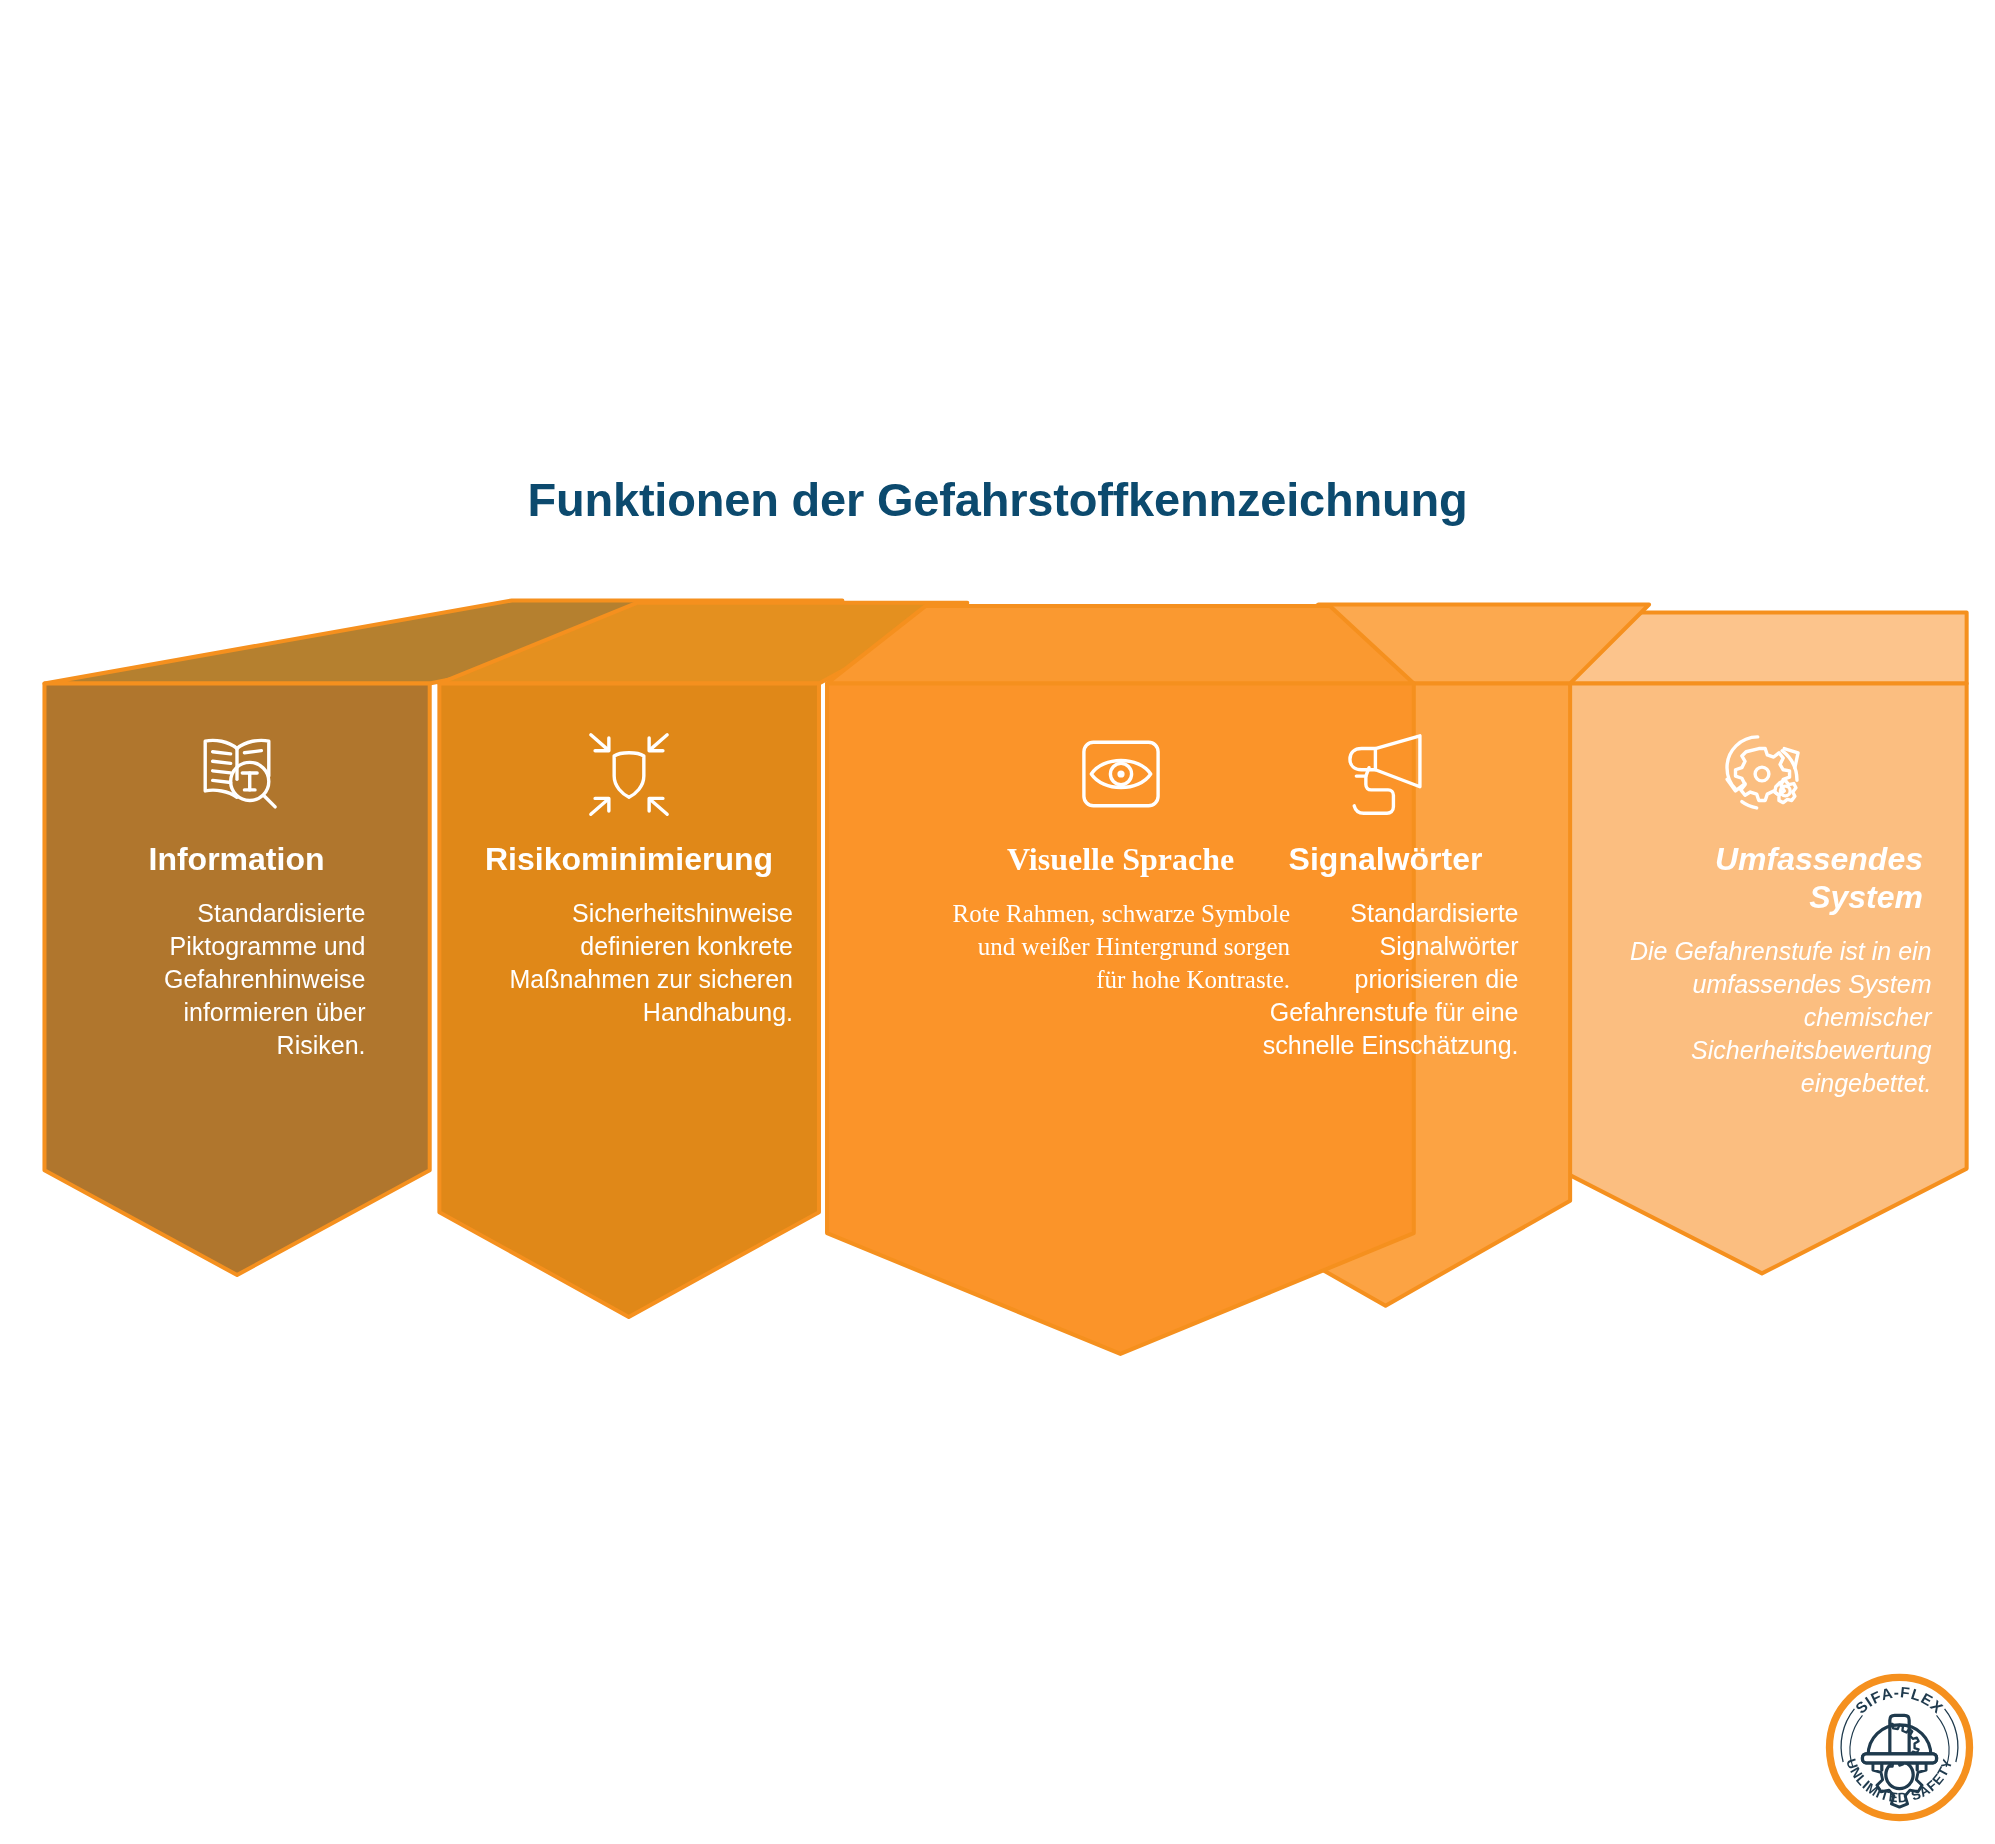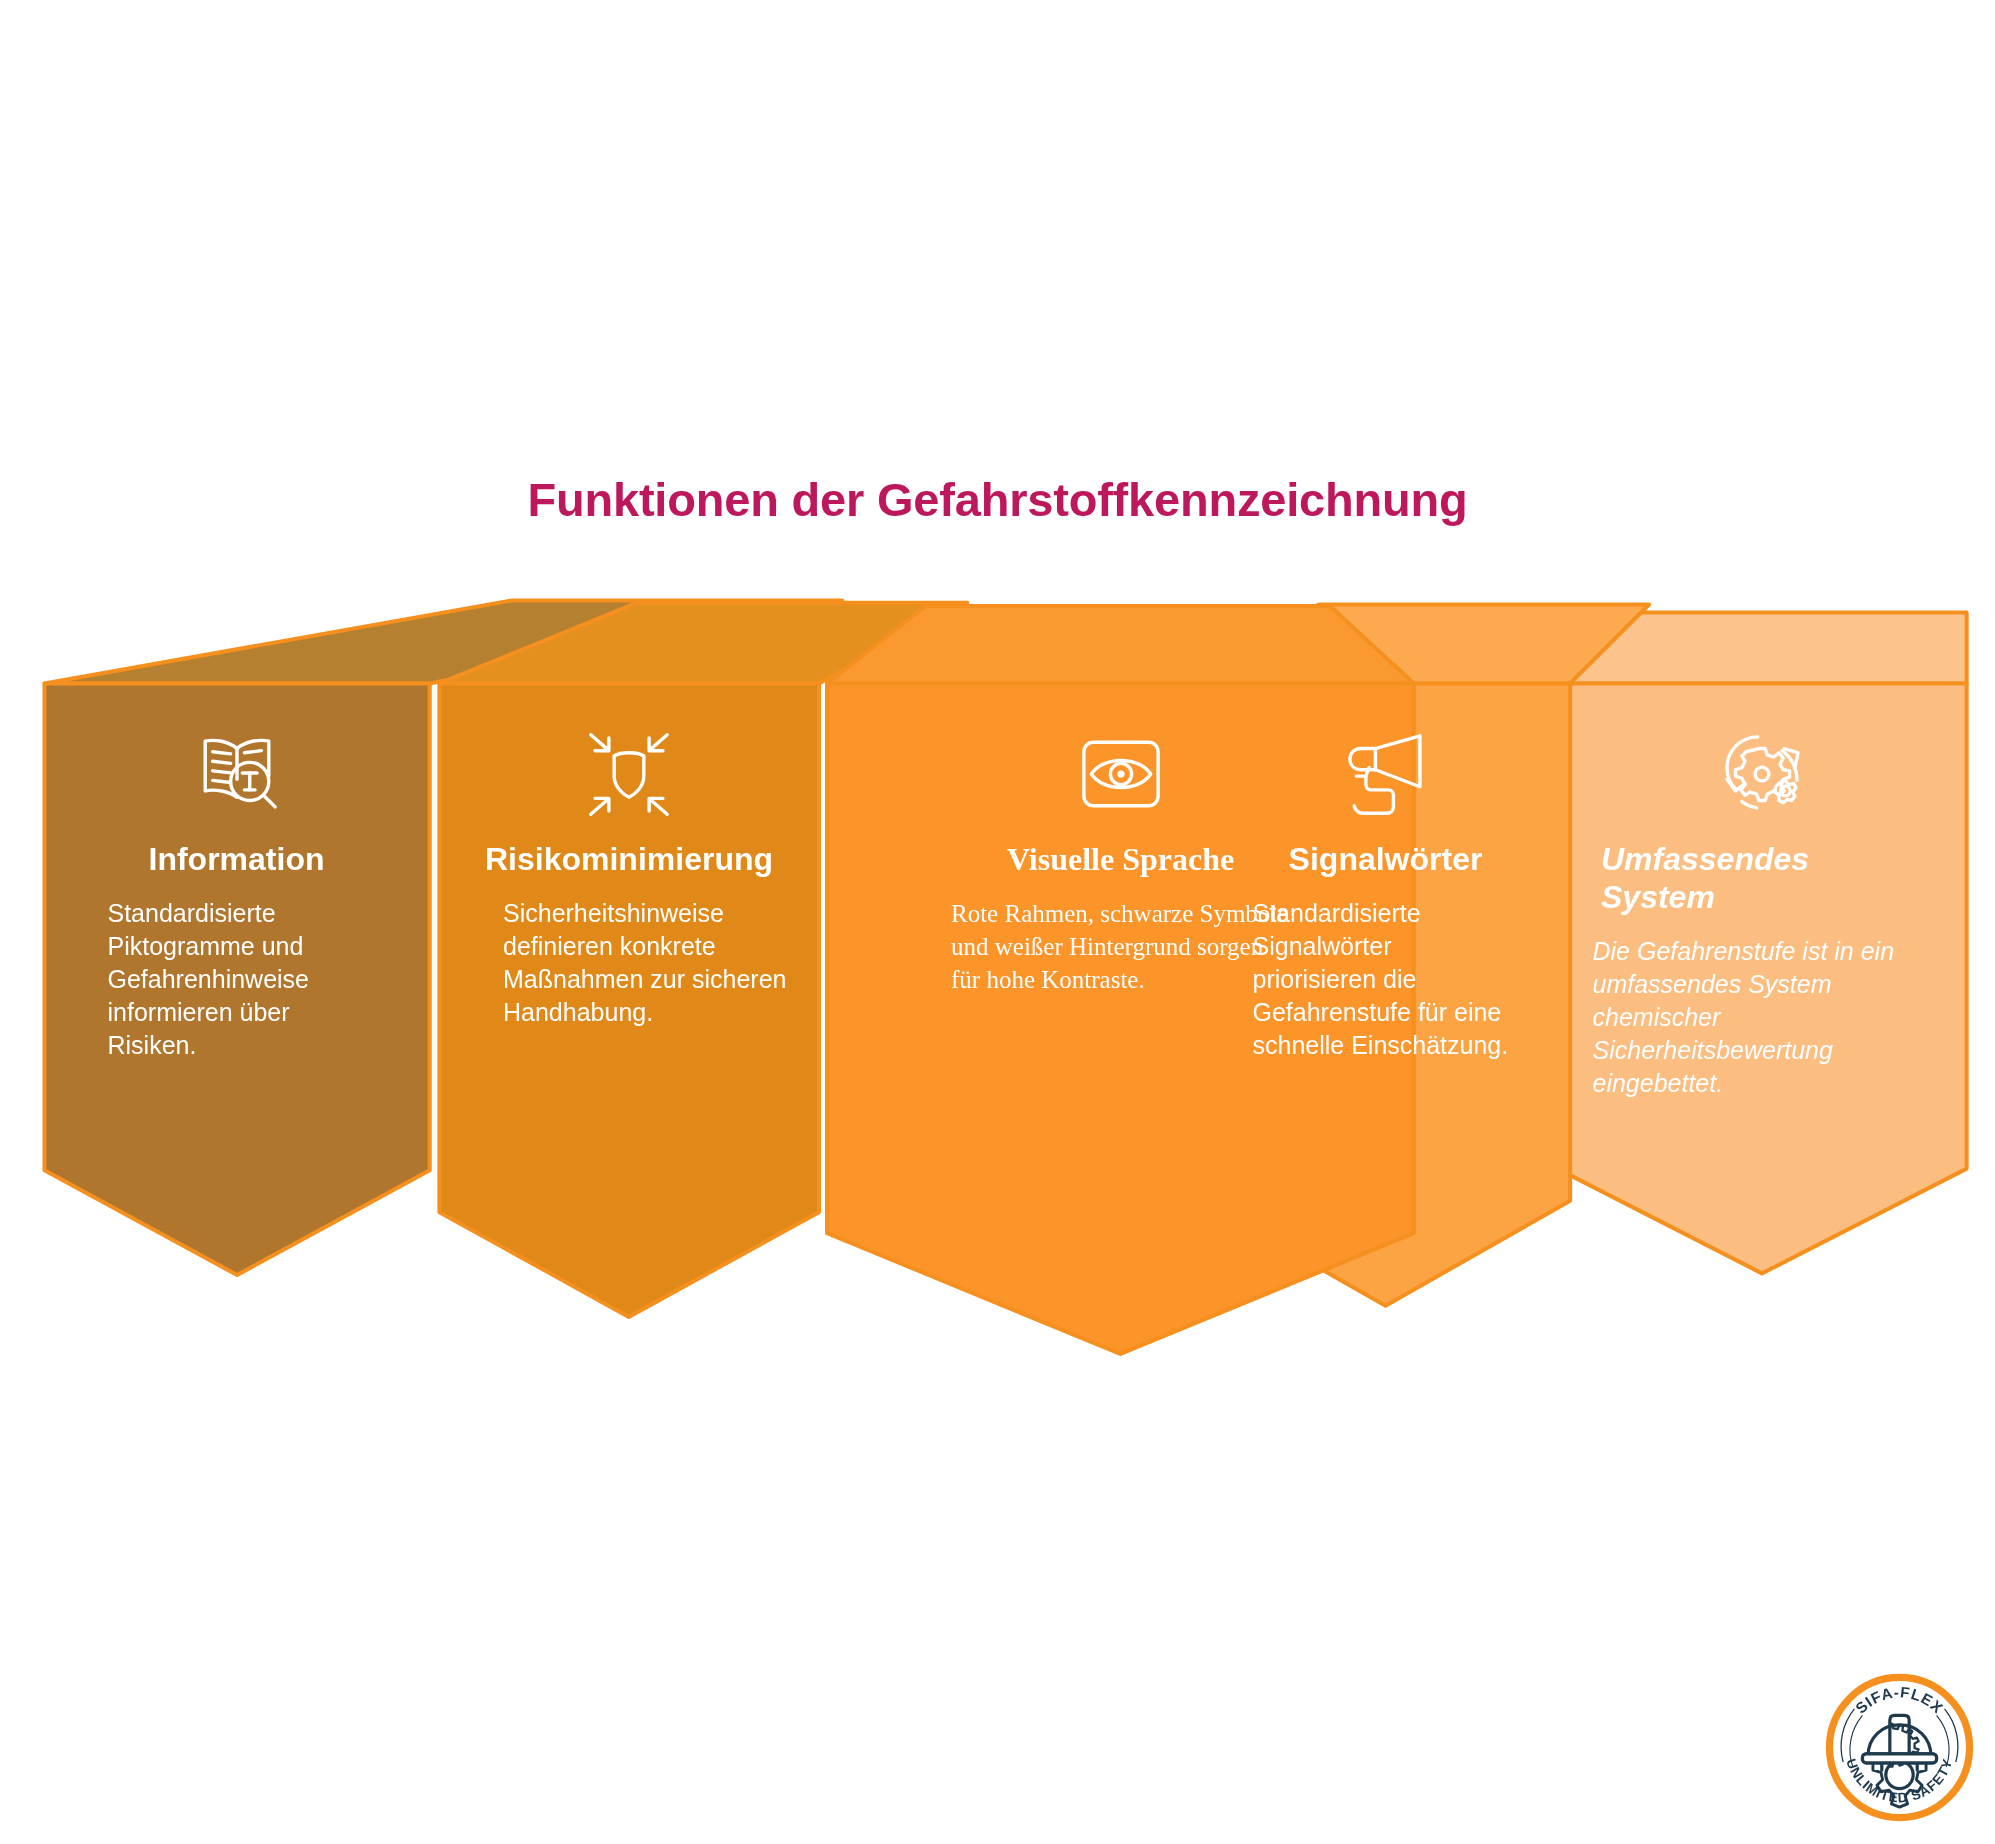--- a/index.html
+++ b/index.html
@@ -23,21 +23,21 @@
 
   
   .title {
     position: absolute;
     left: 0;
     right: 0;
     top: 474px;
     text-align: center;
     font-size: 47px;
     font-weight: bold;
-    color: #be185d;
+    color: #0c4a6e;
     letter-spacing: -0.2px;
     line-height: 1.1;
     white-space: nowrap;
   }
 
   
   .stage {
     position: absolute;
     left: 0;
     top: 0;
@@ -47,21 +47,21 @@
   }
   .stage svg { display: block; }
 
   
   .banner-content {
     position: absolute;
     box-sizing: border-box;
     display: flex;
     flex-direction: column;
     align-items: center;
-    text-align: left;
+    text-align: right;
     color: #ffffff;
     padding: 0 11.3px;
   }
   .icon-wrap {
     width: 121px;
     height: 113px;
     display: flex;
     align-items: center;
     justify-content: center;
     margin-bottom: 11.3px;

